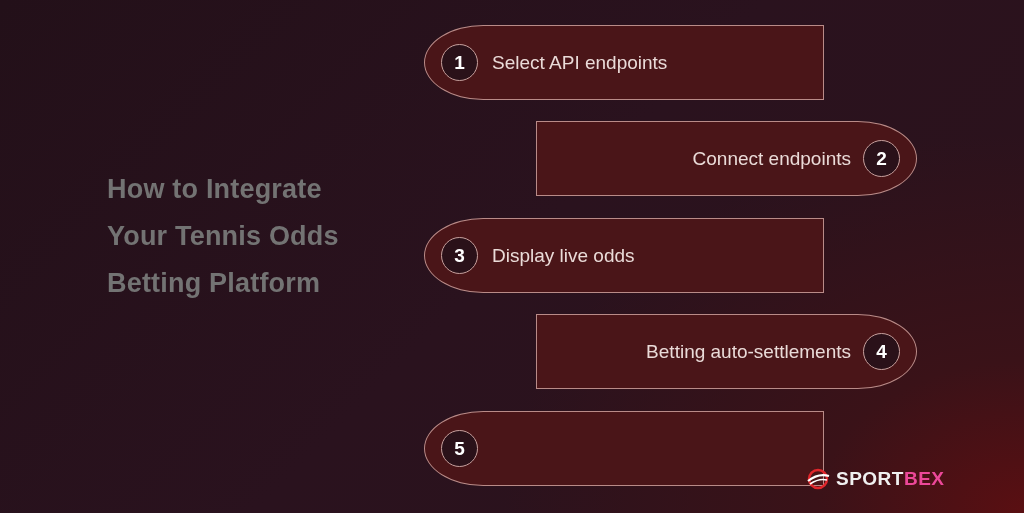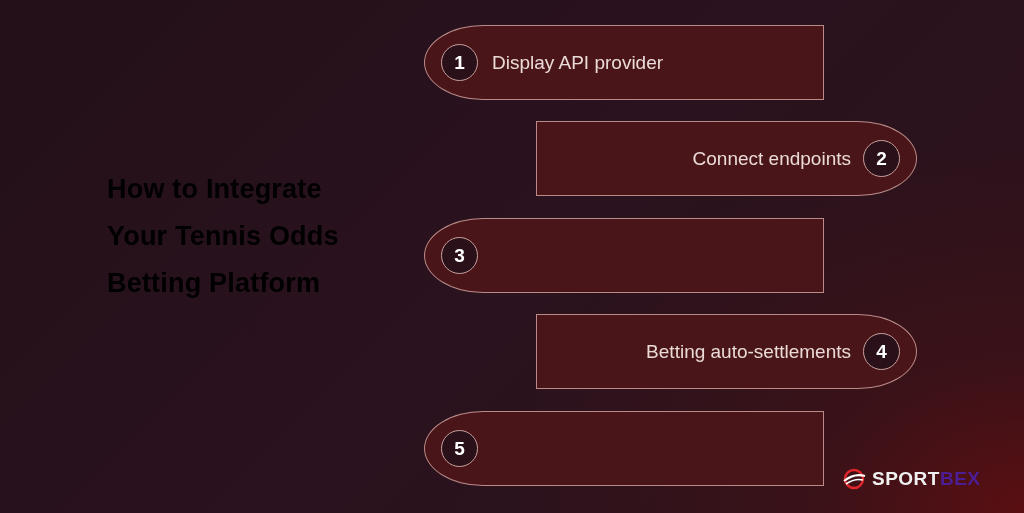--- a/index.html
+++ b/index.html
@@ -1,51 +1,52 @@
 <!DOCTYPE html>
 <html><head>
 <meta charset="utf-8">
 <style>
   html,body{margin:0;padding:0;}
   body{width:1024px;height:513px;overflow:hidden;position:relative;
     font-family:"Liberation Sans","DejaVu Sans",sans-serif;
     background:radial-gradient(ellipse 520px 380px at 1024px 513px,#5a0f12 0%,#3a1218 40%,rgba(38,16,26,0) 100%),
                linear-gradient(135deg,#231019 0%,#2a121e 50%,#2c121b 100%);}
-  .title{position:absolute;left:107px;top:166px;width:300px;color:#000000;font-weight:bold;font-size:27px;line-height:47px;letter-spacing:0.2px;}
+  .title{position:absolute;left:107px;top:166px;width:300px;color:#737373;font-weight:bold;font-size:27px;line-height:47px;letter-spacing:0.2px;}
   .card{position:absolute;height:75px;background:#4a1518;border:1.5px solid #b98b88;box-sizing:border-box;display:flex;align-items:center;color:#eadbd8;font-size:19px;}
   .card.left{left:424px;width:400px;border-radius:60px 0 0 60px/38px 0 0 38px;padding-left:16px;}
   .card.right{left:536px;width:381px;border-radius:0 60px 60px 0/0 38px 38px 0;justify-content:flex-end;padding-right:16px;}
   .num{width:37px;height:37px;border-radius:50%;background:#2a1119;border:1.5px solid #c7a09d;box-sizing:border-box;display:flex;align-items:center;justify-content:center;color:#fff;font-weight:bold;font-size:19px;flex:none;}
   .card.left .num{margin-right:14px;}
   .card.right .num{margin-left:12px;}
-  .logo{position:absolute;left:842px;top:468px;display:flex;align-items:center;font-weight:bold;font-size:19px;letter-spacing:0.5px;}
-  .logo .a{color:#f0f0f0;} .logo .b{color:#4c1d95;}
+  .logo{position:absolute;left:806px;top:468px;display:flex;align-items:center;font-weight:bold;font-size:19px;letter-spacing:0.5px;}
+  .logo .a{color:#f0f0f0;} .logo .b{color:#ec4899;}
   .globe{width:24px;height:22px;margin-right:6px;}
 </style>
 </head>
 <body>
 
 <div class="title">
   <div>How to Integrate</div>
   <div>Your Tennis Odds</div>
   <div>Betting Platform</div>
 </div>
 
 <div class="card left" style="top:25px">
   <span class="num">1</span>
-  <span>Display API provider</span>
+  <span>Select API endpoints</span>
 </div>
 
 <div class="card right" style="top:121px">
   <span>Connect endpoints</span>
   <span class="num">2</span>
 </div>
 
 <div class="card left" style="top:218px">
   <span class="num">3</span>
+  <span>Display live odds</span>
 </div>
 
 <div class="card right" style="top:314px">
   <span>Betting auto-settlements</span>
   <span class="num">4</span>
 </div>
 
 <div class="card left" style="top:411px">
   <span class="num">5</span>
 </div>

